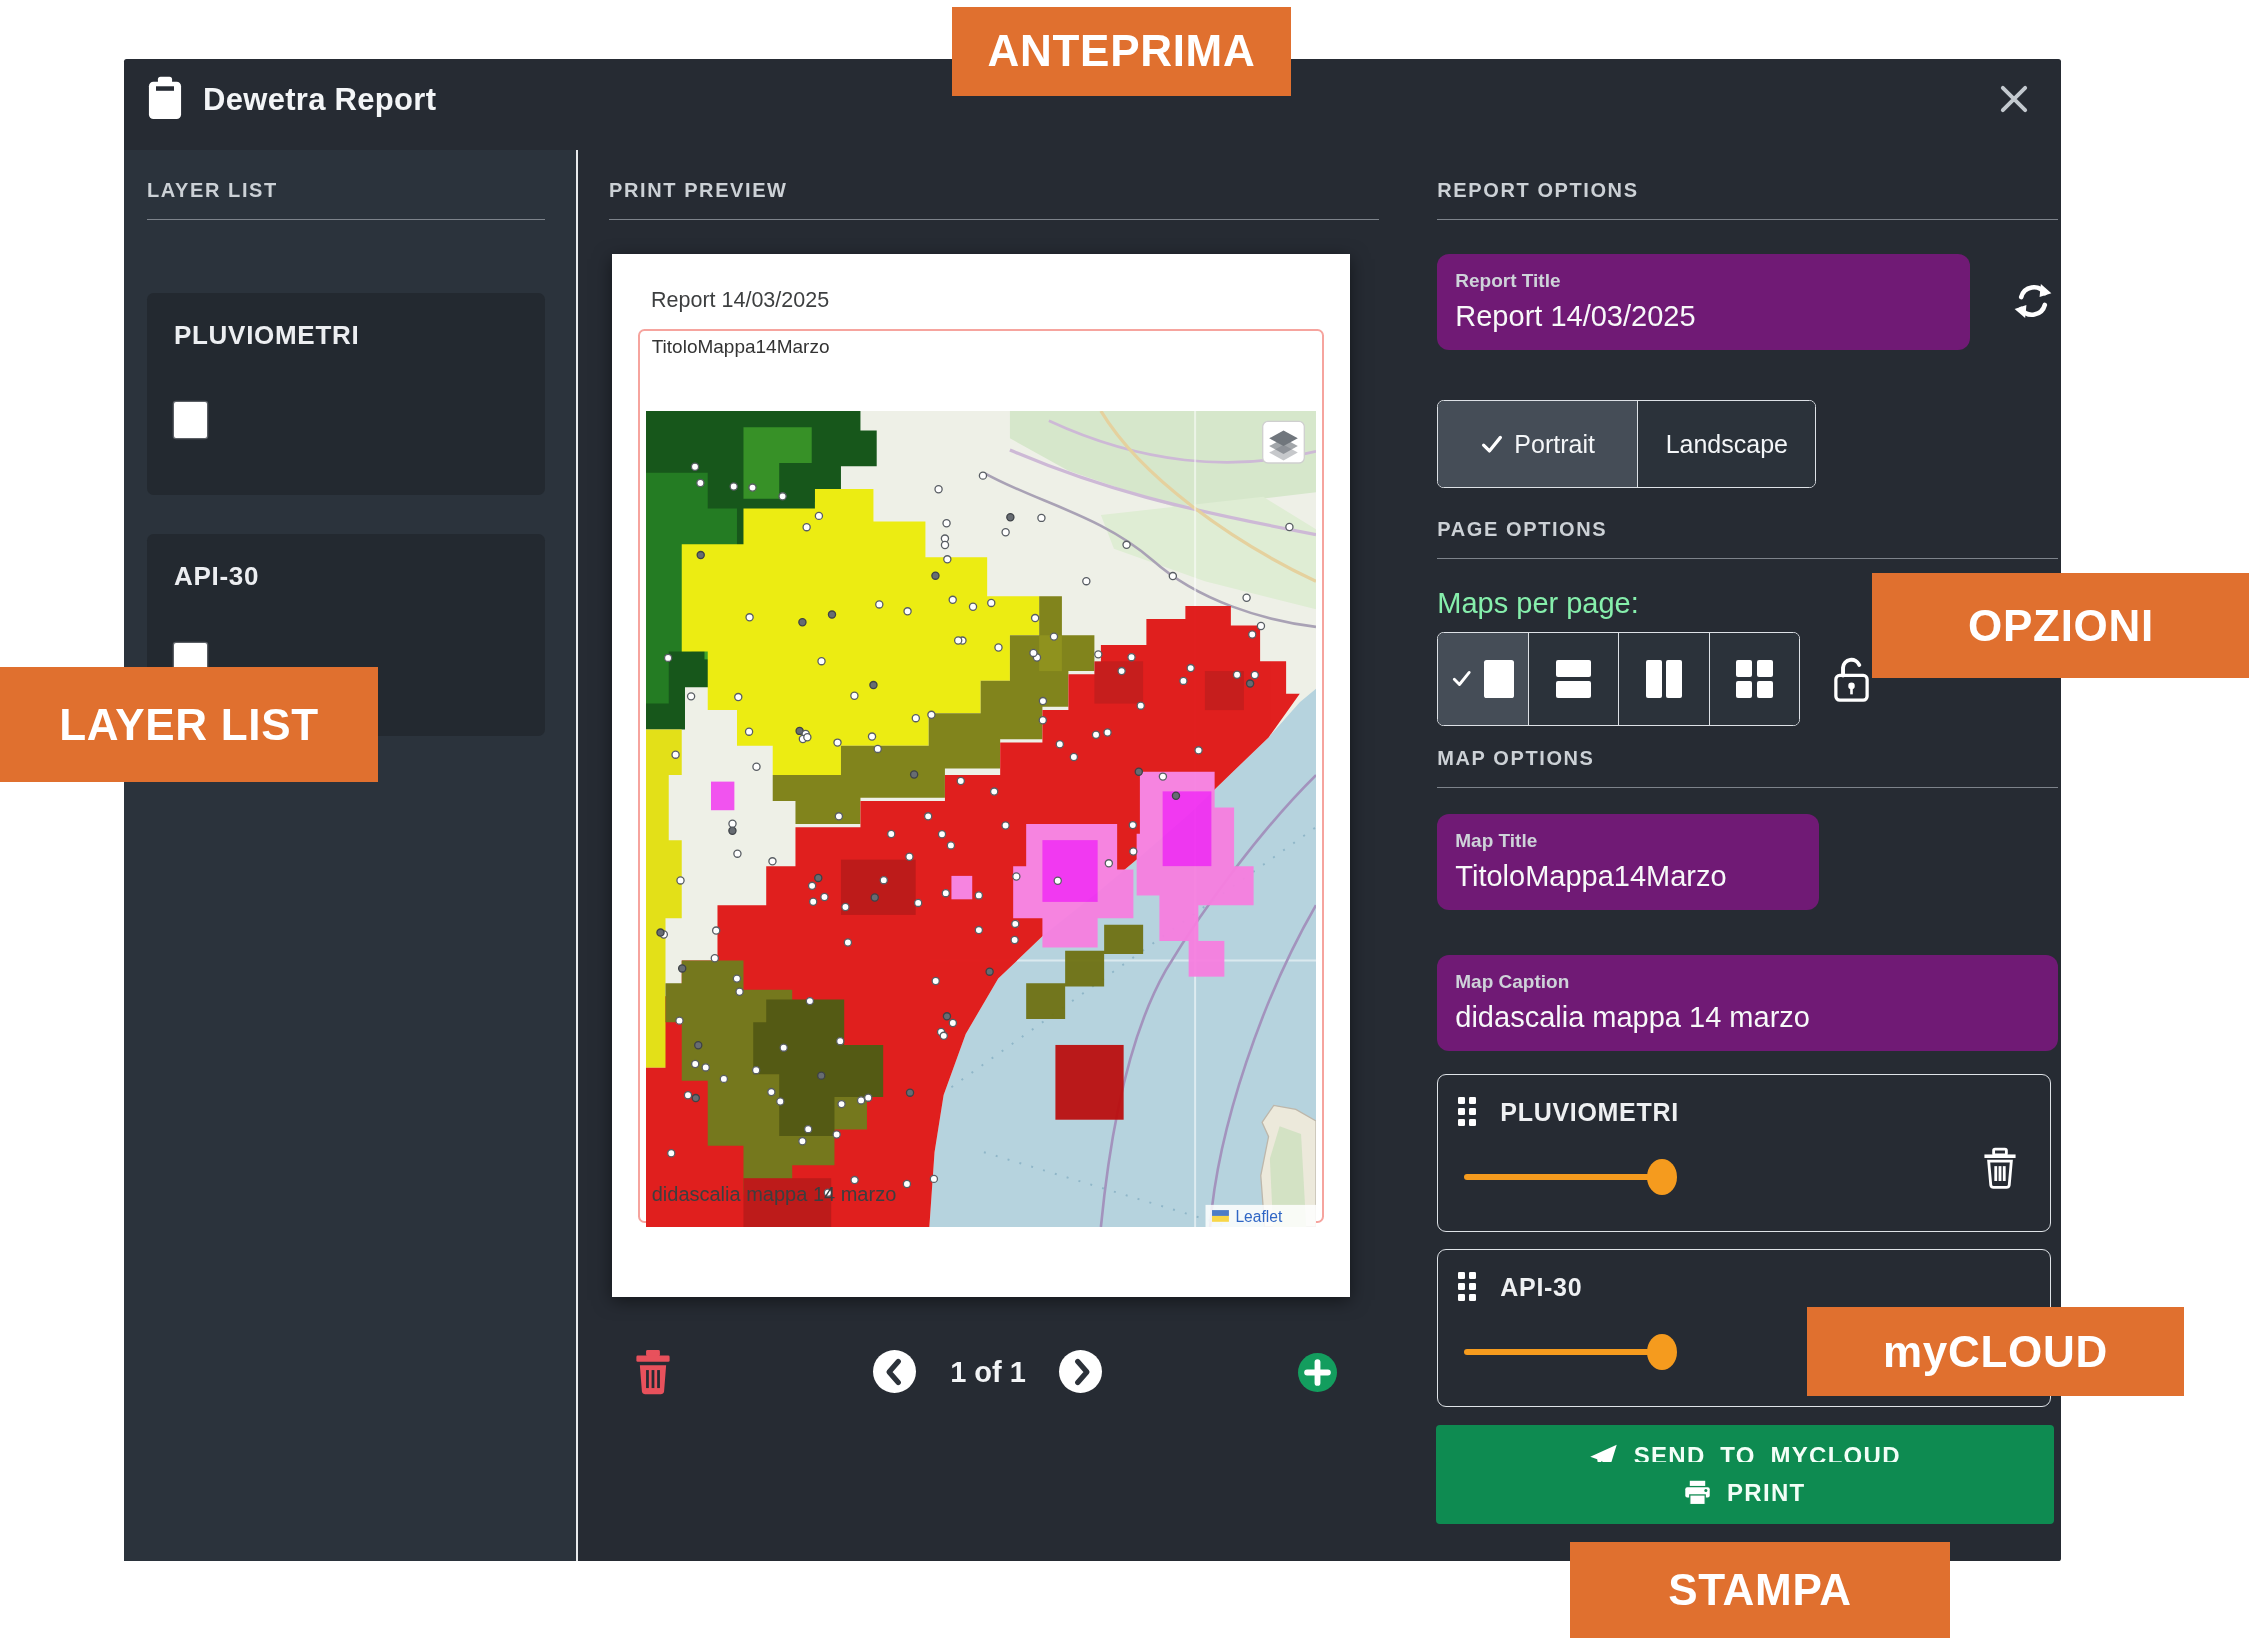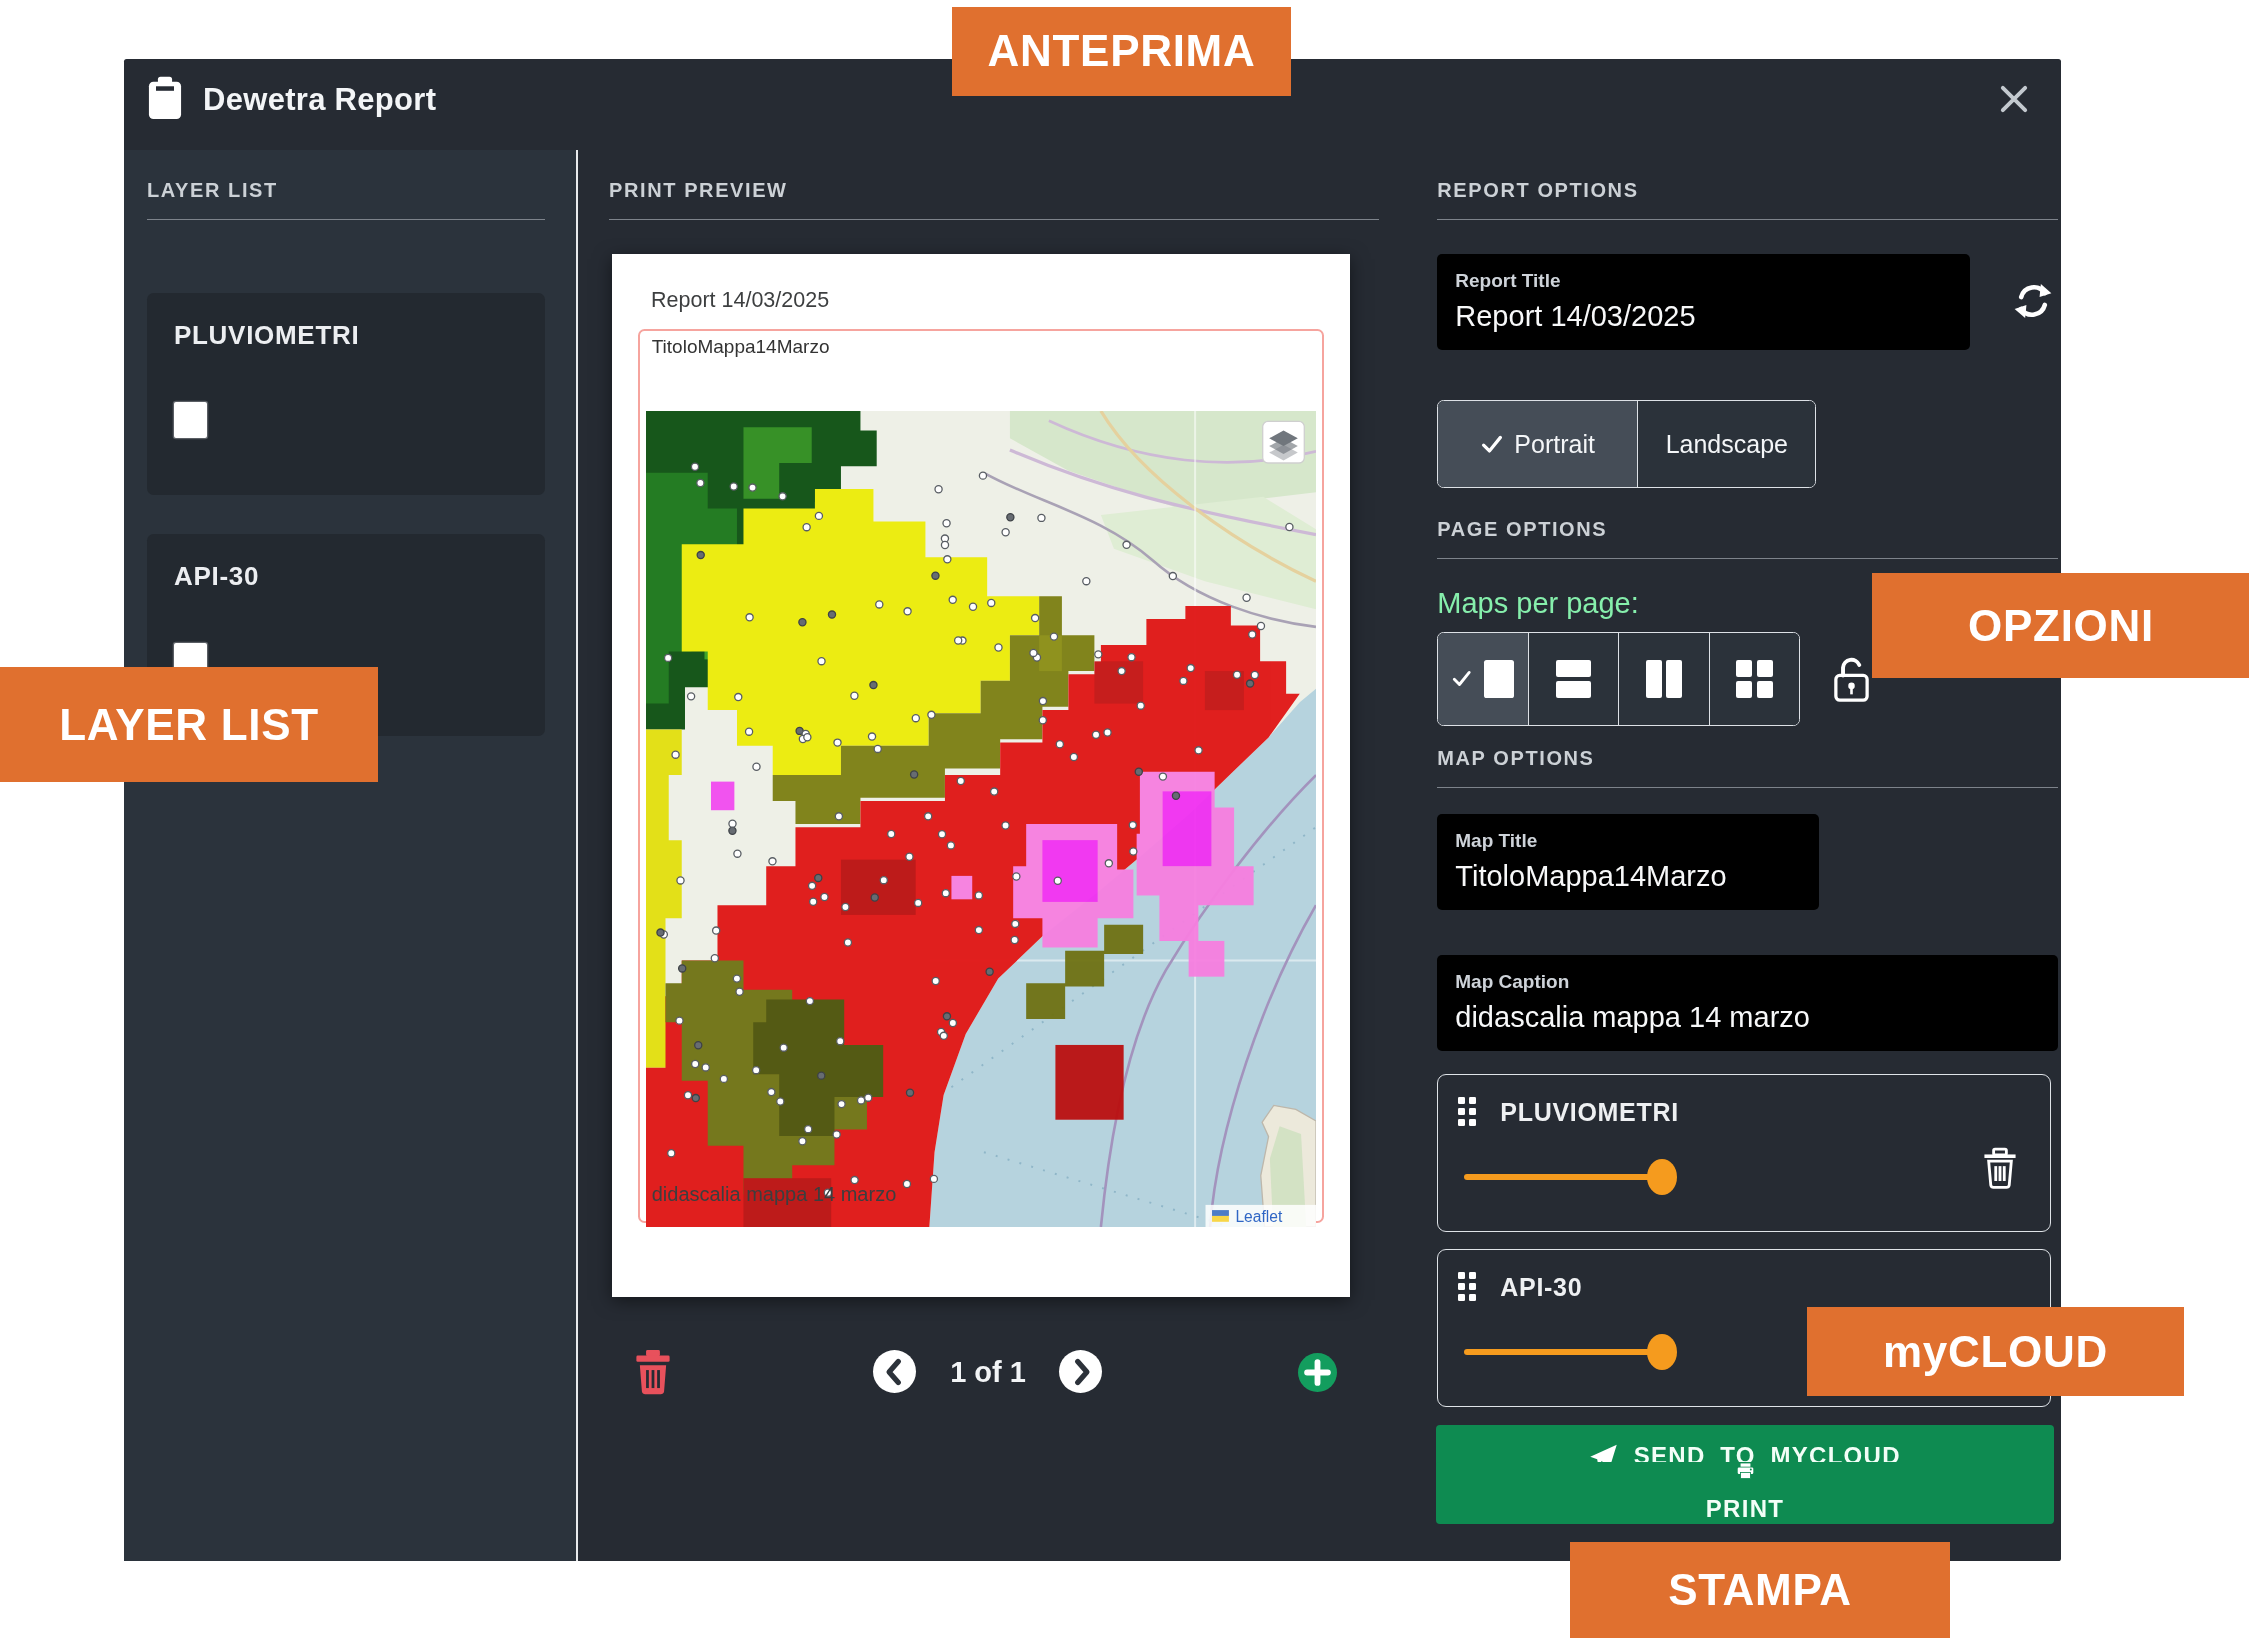--- a/index.html
+++ b/index.html
@@ -52,21 +52,21 @@
   .pg-prev{left:295px;} .pg-next{left:481px;}
   .pg-count{position:absolute;left:348px;top:6.5px;width:124px;text-align:center;font-size:29px;
             font-weight:bold;color:#f2f4f6;}
   .pg-add{position:absolute;left:720px;top:3.9px;width:39px;height:39px;border-radius:50%;
           background:#139d5e;border:0;padding:0;display:flex;align-items:center;justify-content:center;}
 
   
   .opts{position:absolute;left:1312px;top:91px;width:625px;height:1411px;}
   .op-label1{position:absolute;left:1.3px;top:29px;}
   .op-hr1{position:absolute;left:1.3px;top:69px;width:621px;}
-  .field{position:absolute;background:#000000;border-radius:5px;}
+  .field{position:absolute;background:#701a75;border-radius:12px;}
   .field .flabel{position:absolute;left:18px;top:15.6px;font-size:19px;font-weight:bold;color:#ced3d9;}
   .field .fvalue{position:absolute;left:18px;top:46px;font-size:29px;color:#f7f8f9;}
   .f-report{left:1.3px;top:104px;width:533px;height:96px;}
   .btn-refresh{position:absolute;left:576px;top:130px;width:42px;height:42px;background:none;border:0;padding:0;}
 
   .seg{position:absolute;display:flex;border:1.3px solid #dde1e6;border-radius:6.5px;overflow:hidden;}
   .seg .cell{display:flex;align-items:center;justify-content:center;gap:11.7px;
              background:#2b323a;border-right:1.3px solid #dde1e6;box-sizing:border-box;}
   .seg .cell:last-child{border-right:0;}
   .seg .cell.sel{background:#454d57;}
@@ -103,21 +103,21 @@
             color:#eef0f2;letter-spacing:0.7px;}
   .sl-track{position:absolute;left:26px;top:98px;width:429px;height:7.8px;}
   .sl-fill{position:absolute;left:0;top:0.7px;height:6.5px;background:#f59b1e;border-radius:3.9px;width:46%;}
   .sl-thumb{position:absolute;top:-14.3px;left:46%;width:30px;height:36px;margin-left:-15px;
             background:#f59b1e;border-radius:50%;}
   .oc-trash{position:absolute;left:545px;top:72px;width:34px;height:42px;background:none;border:0;padding:0;}
 
   .gbtn{position:absolute;left:0;width:618px;height:62px;background:#0e8b51;border:0;border-radius:3.9px;
         display:flex;align-items:center;justify-content:center;gap:15.6px;color:#f2fef7;
         font-family:"Liberation Sans",sans-serif;font-weight:bold;font-size:24px;letter-spacing:1.3px;z-index:6;}
-  .btn-send{top:1275px;} .btn-print{top:1312px;flex-direction:column;}
+  .btn-send{top:1275px;} .btn-print{top:1312px;}
 
   
   .badge{position:absolute;background:#e0702f;color:#ffffff;font-weight:bold;z-index:60;
          display:flex;align-items:center;justify-content:center;font-size:44px;letter-spacing:0.7px;}
   .bd-anteprima{left:952px;top:6.5px;width:339px;height:89px;}
   .bd-layerlist{left:0;top:667px;width:378px;height:115px;}
   .bd-opzioni{left:1872px;top:573px;width:378px;height:105px;}
   .bd-mycloud{left:1807px;top:1307px;width:377px;height:89px;}
   .bd-stampa{left:1570px;top:1542px;width:380px;height:96px;}
 </style>

